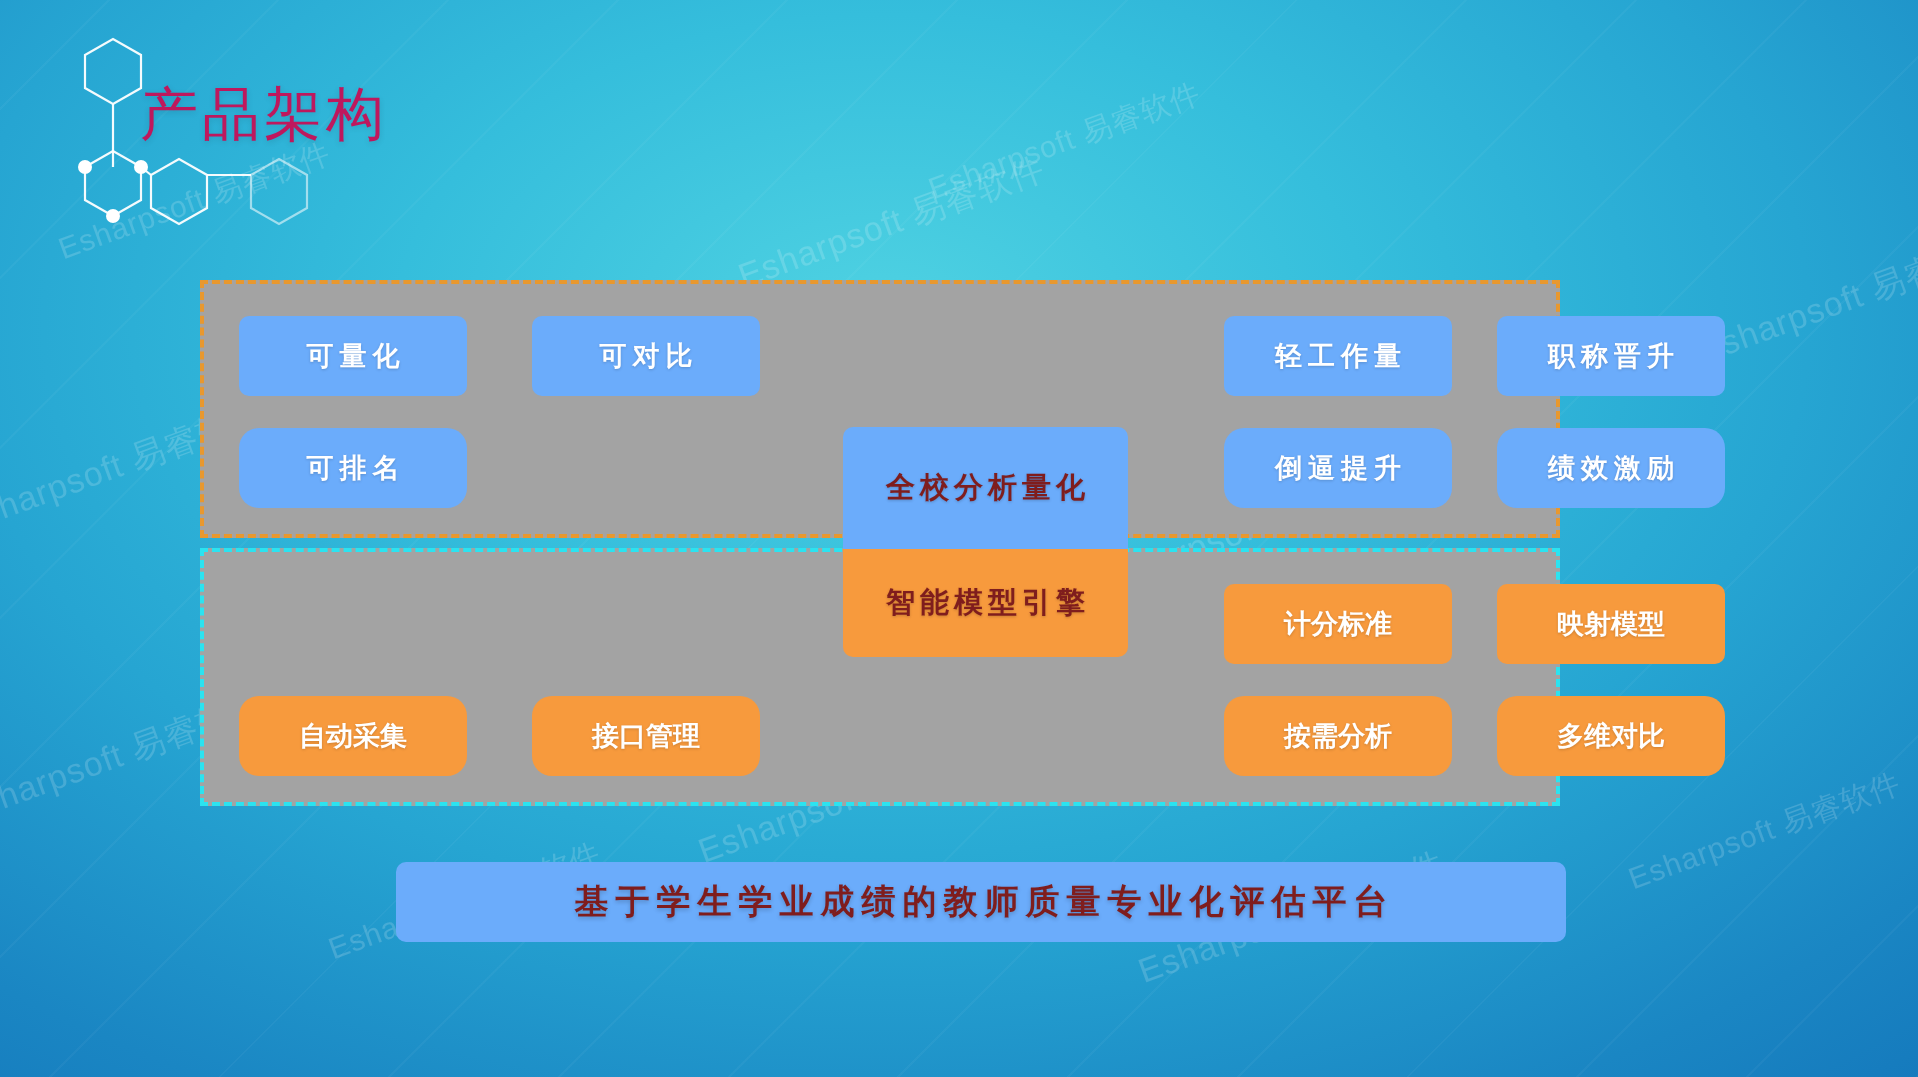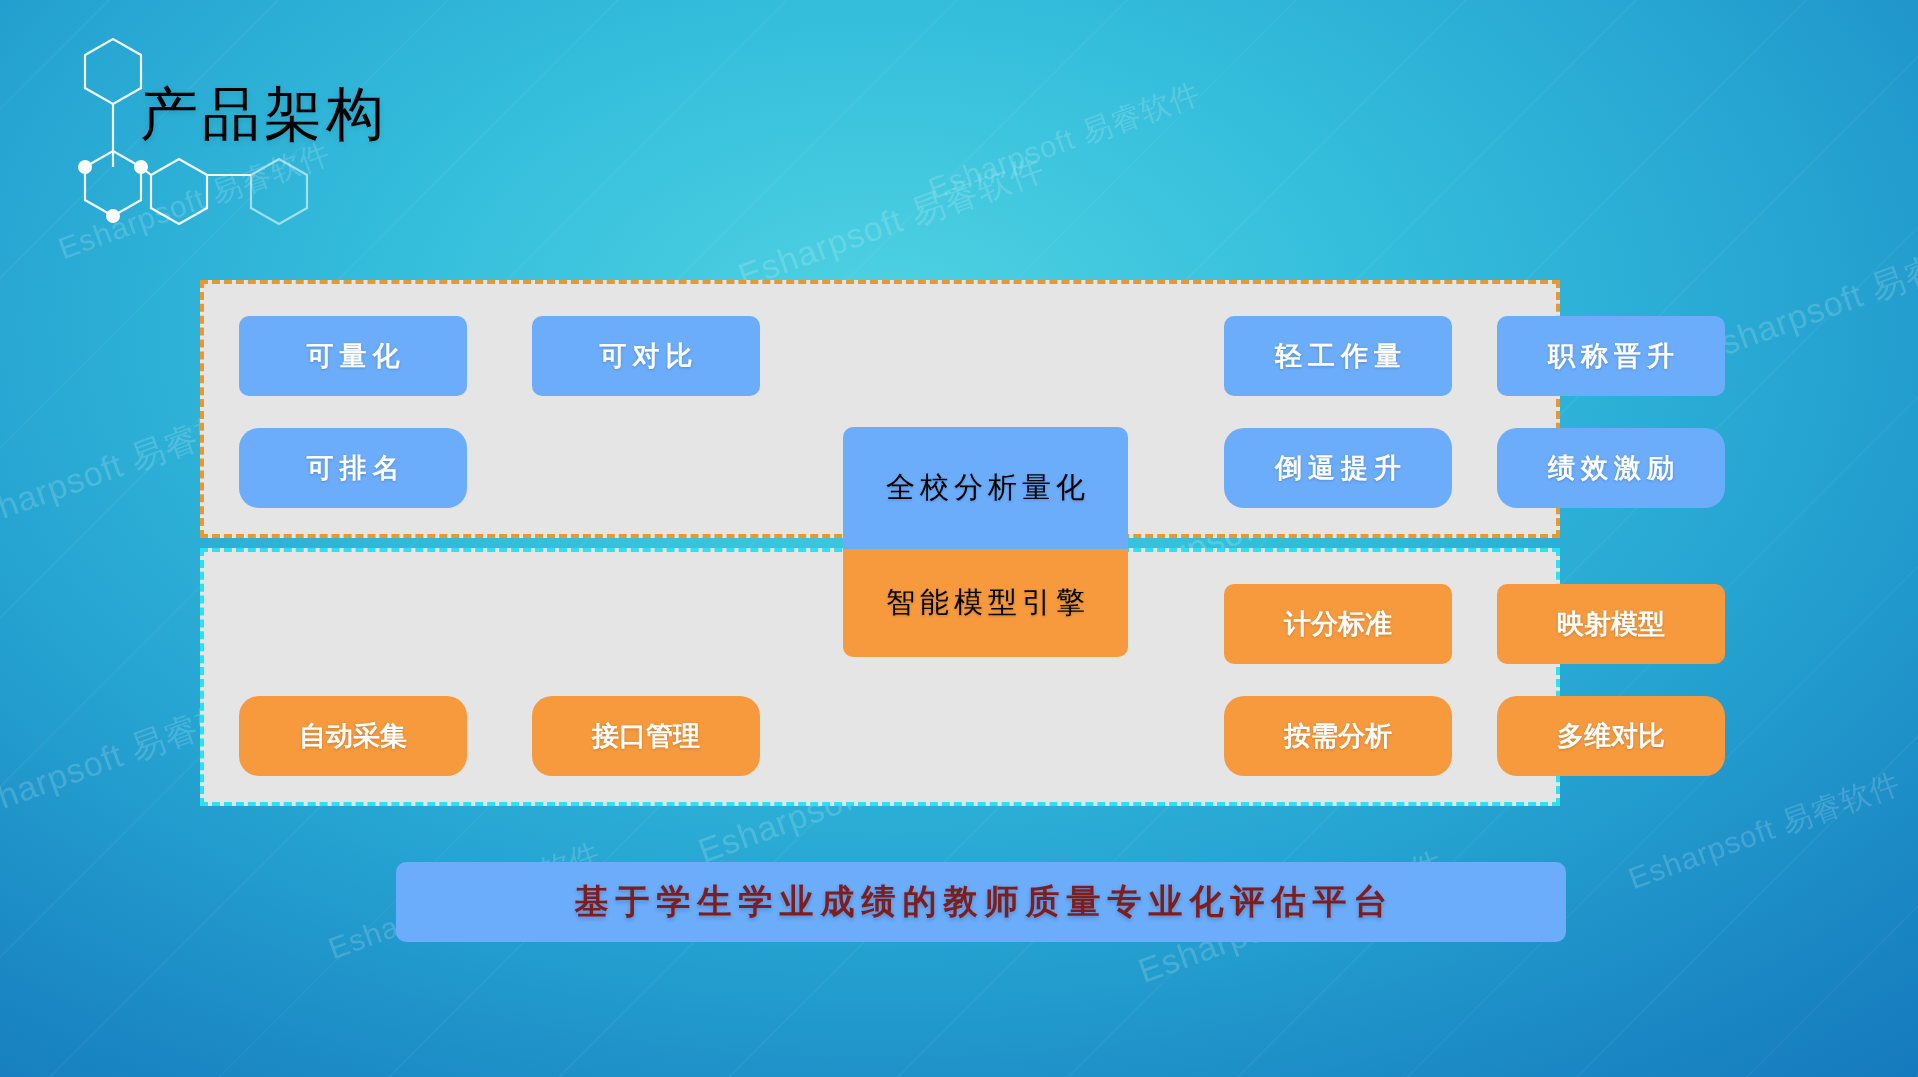--- a/index.html
+++ b/index.html
@@ -34,32 +34,32 @@
     letter-spacing:1px;
   }
   .wm.small{ font-size:30px; }
 
   
   .hex-deco{ position:absolute; left:55px; top:35px; width:270px; height:230px; }
 
   
   .page-title{
     position:absolute; left:140px; top:85px;
-    color:#000000;
+    color:#be185d;
     font-size:58px;
     letter-spacing:4px;
     line-height:1;
     font-weight:400;
     text-shadow:0 2px 6px rgba(0,0,0,0.12);
   }
 
   
   .section{
     position:absolute;
-    background:#e5e5e5;
+    background:#a3a3a3;
   }
   #sec-top{
     left:200px; top:280px; width:1360px; height:258px;
     border:4px dashed #E8982E;
   }
   #sec-bottom{
     left:200px; top:548px; width:1360px; height:258px;
     border:4px dashed #2BE3F0;
   }
 
@@ -82,21 +82,21 @@
   .c3{ left:1020px; width:228px; }
   .c4{ left:1293px; width:228px; }
   .r1{ top:32px; height:80px; }
   .r2{ top:144px; height:80px;border-radius:20px; }
 
   
   .center-stack{ position:absolute; left:843px; top:427px; width:285px; height:230px; }
   .center-box{
     position:absolute; left:0; width:285px;
     display:flex; align-items:center; justify-content:center;
-    color:#000000; font-weight:normal; font-size:29px;
+    color:#7f1d1d; font-weight:bold; font-size:29px;
     letter-spacing:5px; text-indent:5px;
     text-shadow:0 1px 3px rgba(0,0,0,0.2);
     white-space:nowrap;
   }
   #center-top{
     top:0; height:122px; background:#6BACFB;
     border-radius:10px 10px 0 0;
   }
   #center-bottom{
     top:122px; height:108px; background:#F79A3D;

